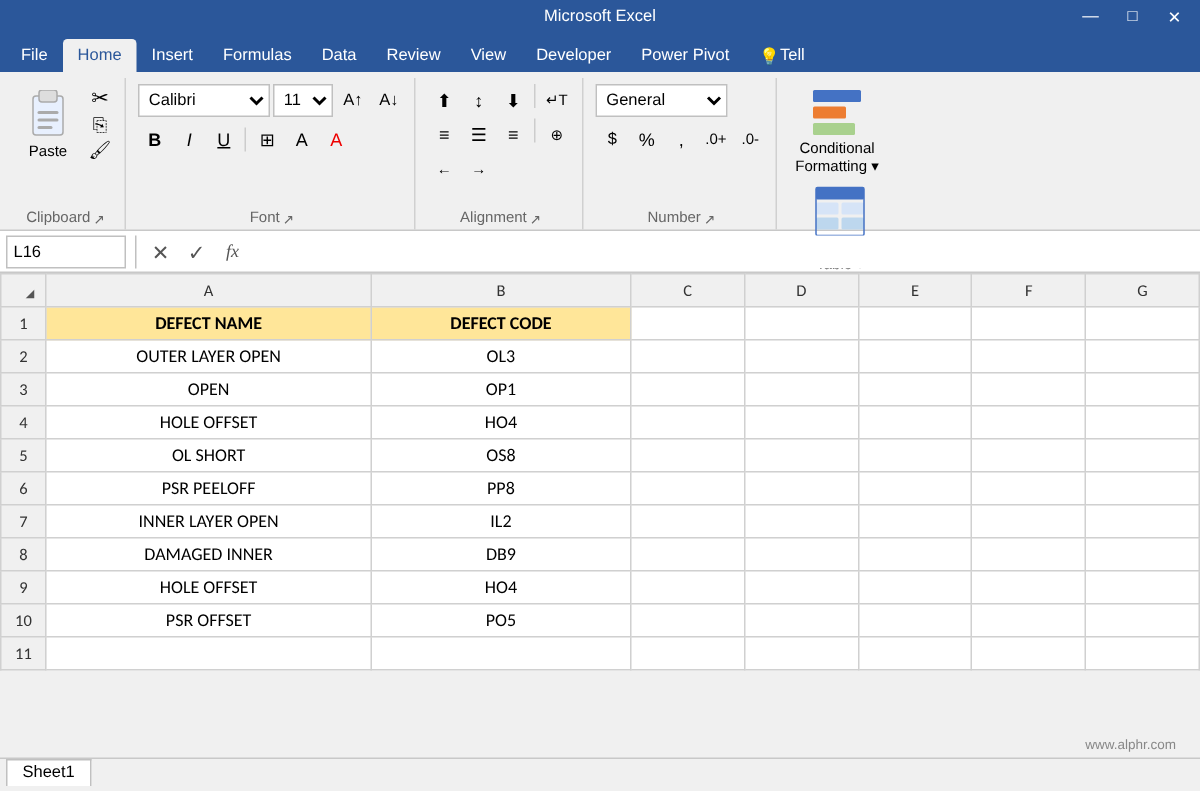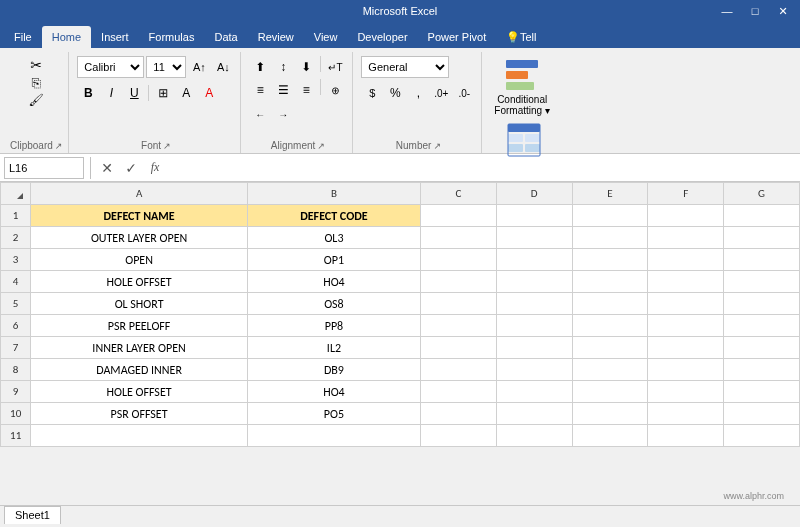--- a/index.html
+++ b/index.html
@@ -107,21 +107,21 @@
 
     
     .font-select, .size-select {
       height: 22px;
       font-size: 11px;
       border: 1px solid #c0c0c0;
       background: white;
       padding: 0 2px;
       cursor: pointer;
     }
-    .font-select { width: 67px; }
+    .font-select { width: 88px; }
     .size-select { width: 40px; }
     .font-row { display: flex; gap: 2px; align-items: center; margin-bottom: 2px; }
     .font-btns { display: flex; gap: 1px; align-items: center; }
     .fmtbtn {
       width: 22px; height: 22px;
       font-size: 12px;
       border: 1px solid transparent;
       background: transparent;
       cursor: pointer;
       display: flex; align-items: center; justify-content: center;
@@ -296,20 +296,30 @@
   <div class="ribbon-tab">Power Pivot</div>
   <div class="ribbon-tab">
     <span>💡</span> Tell
   </div>
 </div>
 
 <div class="ribbon">
 
   <div class="ribbon-group">
     <div class="ribbon-group-content">
+      <div class="paste-btn">
+        <svg width="32" height="36" viewBox="0 0 32 36">
+          <rect x="6" y="4" width="20" height="26" rx="2" fill="#e8f0fe" stroke="#aaa" stroke-width="1"></rect>
+          <rect x="10" y="0" width="12" height="8" rx="2" fill="#ddd" stroke="#aaa" stroke-width="1"></rect>
+          <rect x="9" y="14" width="14" height="2" rx="1" fill="#aaa"></rect>
+          <rect x="9" y="19" width="14" height="2" rx="1" fill="#aaa"></rect>
+          <rect x="9" y="24" width="10" height="2" rx="1" fill="#aaa"></rect>
+        </svg>
+        <span style="font-size:10px;">Paste</span>
+      </div>
       <div class="small-btns-col">
         <div class="small-btn">
           <span style="font-size:14px;">✂</span>
         </div>
         <div class="small-btn">
           <span style="font-size:12px;">⎘</span>
         </div>
         <div class="small-btn">
           <span style="font-size:12px;">🖌</span>
         </div>

